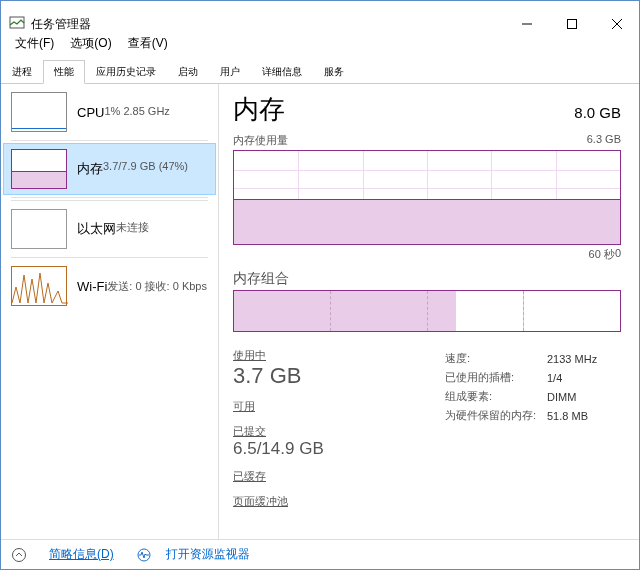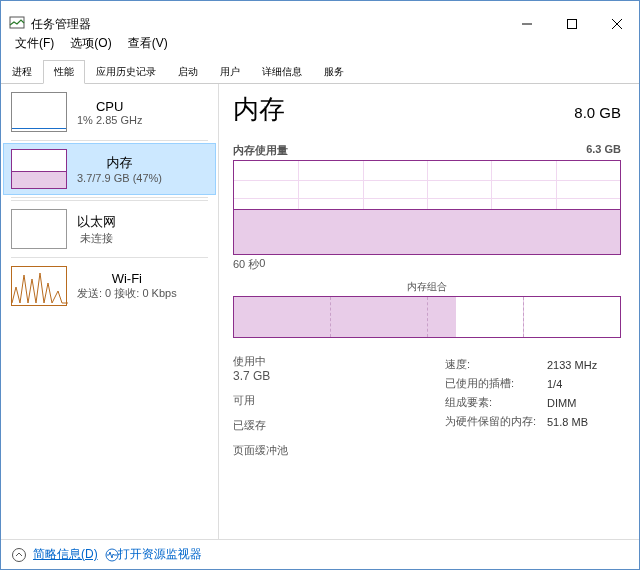--- a/index.html
+++ b/index.html
@@ -16,50 +16,50 @@
 .menu-item { padding: 2px 8px; }
 .tabbar { display: flex; border-bottom: 1px solid #ccc; padding-top: 4px; }
 .tab { padding: 4px 10px; font-size: 10px; border: 1px solid transparent; margin-bottom: -1px; }
 .tab.active { border: 1px solid #ccc; border-bottom: 1px solid #fff; background: #fff; }
 .content { flex: 1; display: flex; overflow: hidden; }
 .sidebar { width: 218px; border-right: 1px solid #ddd; overflow-y: auto; padding: 2px; }
 .side-item { display: flex; align-items: center; padding: 6px 8px; gap: 10px; }
 .side-item.selected { background: #cce8ff; border: 1px solid #99d1ff; padding: 5px 7px; }
 .thumb { width: 56px; height: 40px; border: 1px solid #888; position: relative; background: #fff; flex-shrink: 0; }
 .thumb-line { position: absolute; left: 0; right: 0; }
-.side-labels { display: flex; flex-direction: column; text-align: center; }
+.side-labels { display: flex; flex-direction: row; }
 .side-title { font-size: 13px; color: #000; }
 .side-sub { font-size: 11px; color: #555; }
 .divider { height: 1px; background: #e0e0e0; margin: 2px 8px; }
 .main { flex: 1; padding: 8px 18px 8px 14px; position: relative; }
 .main-header { display: flex; align-items: baseline; justify-content: space-between; }
 .main-title { font-size: 26px; font-weight: 300; }
 .main-cap { font-size: 15px; text-align: center; }
-.chart-label-row { display: flex; justify-content: space-between; font-size: 11px; color: #555; margin-top: 16px; font-weight: bold; }
+.chart-label-row { display: flex; justify-content: space-between; font-size: 11px; color: #555; margin-top: 6px; }
 .chart { border: 1px solid #8b2e8b; height: 95px; margin-top: 2px; position: relative; background: #fff; overflow: hidden; }
 .chart .grid-h { position: absolute; left: 0; right: 0; border-top: 1px solid #f0d8f0; }
 .chart .grid-v { position: absolute; top: 0; bottom: 0; border-left: 1px solid #f0d8f0; }
 .chart .fill { position: absolute; left: 0; right: 0; bottom: 0; top: 52%; background: #e8cce8; border-top: 1px solid #8b2e8b; }
-.axis-row { display: flex; justify-content: flex-start; font-size: 11px; color: #555; margin-top: 2px; }
-.comp-label { font-size: 10px; color: #555; margin-top: 8px; text-align: center; }
+.axis-row { display: flex; justify-content: flex-end; font-size: 11px; color: #555; margin-top: 2px; }
+.comp-label { font-size: 14px; color: #555; margin-top: 8px; }
 .comp-chart { border: 1px solid #8b2e8b; height: 42px; margin-top: 2px; display: flex; }
 .comp-chart div { flex: 1; border-right: 1px dashed #c9a0c9; }
 .comp-chart div:last-child { border-right: none; }
 .comp-chart div.used { background: #e8cce8; }
 .stats { display: flex; margin-top: 16px; gap: 0; }
 .stats-col { display: flex; flex-direction: column; gap: 0; }
 .stats-left { width: 210px; }
 .stat-block { margin-bottom: 10px; display: inline-block; width: 104px; }
-.stat-label { font-size: 11px; color: #555; }
-.stat-value { font-size: 12px; color: #555; font-weight: 400; margin-top: 0; }
+.stat-label { font-size: 11px; color: #555; text-decoration: underline; }
+.stat-value { font-size: 22px; color: #555; font-weight: 400; margin-top: 0; }
 .info-table { font-size: 11px; color: #333; }
 .info-table tr td { padding: 1px 0; }
 .info-table tr td:first-child { width: 100px; color: #555; }
 .highlight-box { border: 2px solid #0c4a6e; padding: 0 2px; margin-top: 33px; }
-.footer { border-top: 1px solid #ddd; display: flex; align-items: center; padding: 6px 10px; gap: 6px; font-size: 12px; }
+.footer { border-top: 1px solid #ddd; display: flex; align-items: center; padding: 6px 10px; gap: 22px; font-size: 12px; }
 .footer-icon { width: 16px; height: 16px; display: inline-flex; align-items: center; justify-content: center; }
 .footer a { color: #0066cc; }
 .link-underline { text-decoration: underline; }
 .wifi-thumb svg, .disk-thumb svg { position: absolute; left:0; bottom:0; }
 </style>
 </head>
 <body>
 
 <div class="window">
   <div class="titlebar">
@@ -196,20 +196,24 @@
           <div>
             <div class="stat-block">
               <div class="stat-label">使用中</div>
               <div class="stat-value">3.7 GB</div>
             </div>
             <div class="stat-block">
               <div class="stat-label">可用</div>
             </div>
           </div>
           <div>
+            <div class="stat-block">
+              <div class="stat-label">已提交</div>
+              <div class="stat-value" style="font-size:17px;">6.5/14.9 GB</div>
+            </div>
             <div class="stat-block">
               <div class="stat-label">已缓存</div>
             </div>
           </div>
           <div>
             <div class="stat-block">
               <div class="stat-label">页面缓冲池</div>
               
             </div>
             

